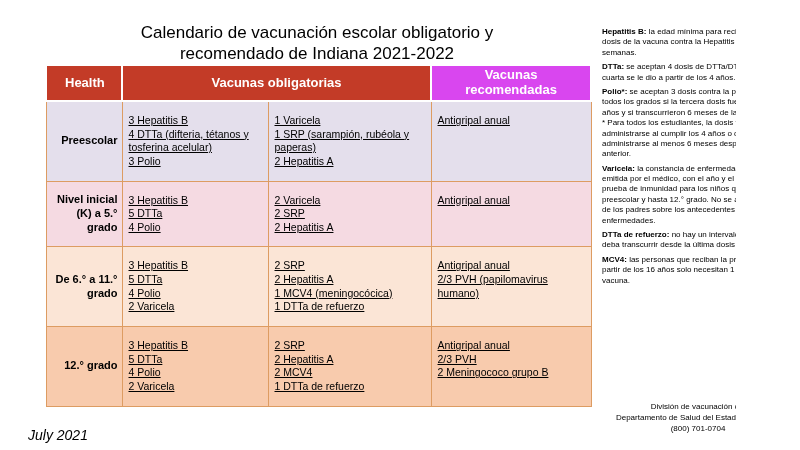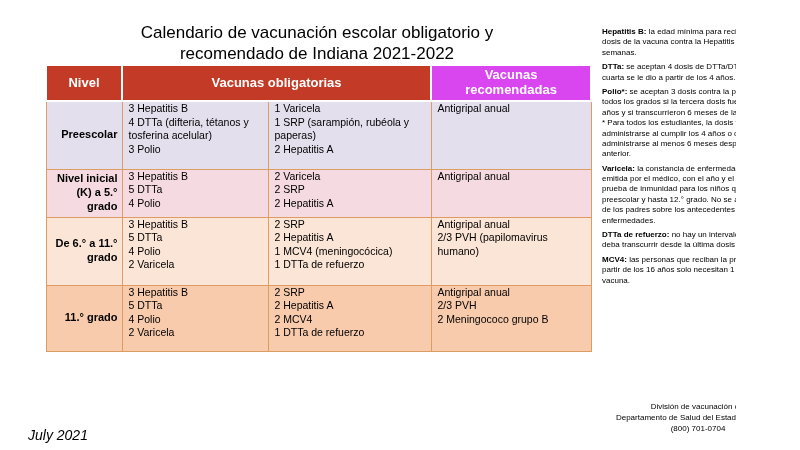--- a/index.html
+++ b/index.html
@@ -27,22 +27,22 @@
     border: 2px solid #ffffff; height: 36px; text-align: center;
     padding: 2px 18px; line-height: 1.15;
   }
   .hdr-red { background: #c33b27; }
   .hdr-orange { background: #d946ef; }
   td.grado {
     font-weight: bold; text-align: right; vertical-align: middle;
     font-size: 11px; padding: 2px 4px; line-height: 1.25; color: #000;
   }
   td.cell {
-    vertical-align: top; font-size: 10.5px; padding: 0 6px;
-    white-space: pre-line; line-height: 1.3; color: #000;
+    vertical-align: top; font-size: 10.5px; padding: 12px 6px;
+    white-space: pre-line; line-height: 1.3; color: #000; text-decoration: underline;
   }
   tr.row-pre  td { background: #e4dfec; height: 68px; }
   tr.row-k5   td { background: #f5dae2; height: 48px; }
   tr.row-611  td { background: #fbe5d6; height: 68px; }
   tr.row-12   td { background: #f8cbad; height: 66px; }
 
   
   .sidebar {
     position: absolute; left: 602px; top: 27px; width: 194px;
     font-size: 8px; line-height: 1.3; color: #000;
@@ -84,21 +84,21 @@
 
   <table class="vax-table">
     <colgroup>
       <col style="width:76px">
       <col style="width:146px">
       <col style="width:163px">
       <col style="width:160px">
     </colgroup>
     <thead>
       <tr>
-        <th class="hdr hdr-red">Nivel</th>
+        <th class="hdr hdr-red">Health</th>
         <th class="hdr hdr-red" colspan="2">Vacunas obligatorias</th>
         <th class="hdr hdr-orange">Vacunas recomendadas</th>
       </tr>
     </thead>
     <tbody>
       <tr class="row-pre">
         <td class="grado">Preescolar</td>
         <td class="cell">3 Hepatitis B
 4 DTTa (difteria, tétanos y tosferina acelular)
 3 Polio</td>
@@ -124,21 +124,21 @@
 4 Polio
 2 Varicela</td>
         <td class="cell">2 SRP
 2 Hepatitis A
 1 MCV4 (meningocócica)
 1 DTTa de refuerzo</td>
         <td class="cell">Antigripal anual
 2/3 PVH (papilomavirus humano)</td>
       </tr>
       <tr class="row-12">
-        <td class="grado">11.° grado</td>
+        <td class="grado">12.° grado</td>
         <td class="cell">3 Hepatitis B
 5 DTTa
 4 Polio
 2 Varicela</td>
         <td class="cell">2 SRP
 2 Hepatitis A
 2 MCV4
 1 DTTa de refuerzo</td>
         <td class="cell">Antigripal anual
 2/3 PVH

